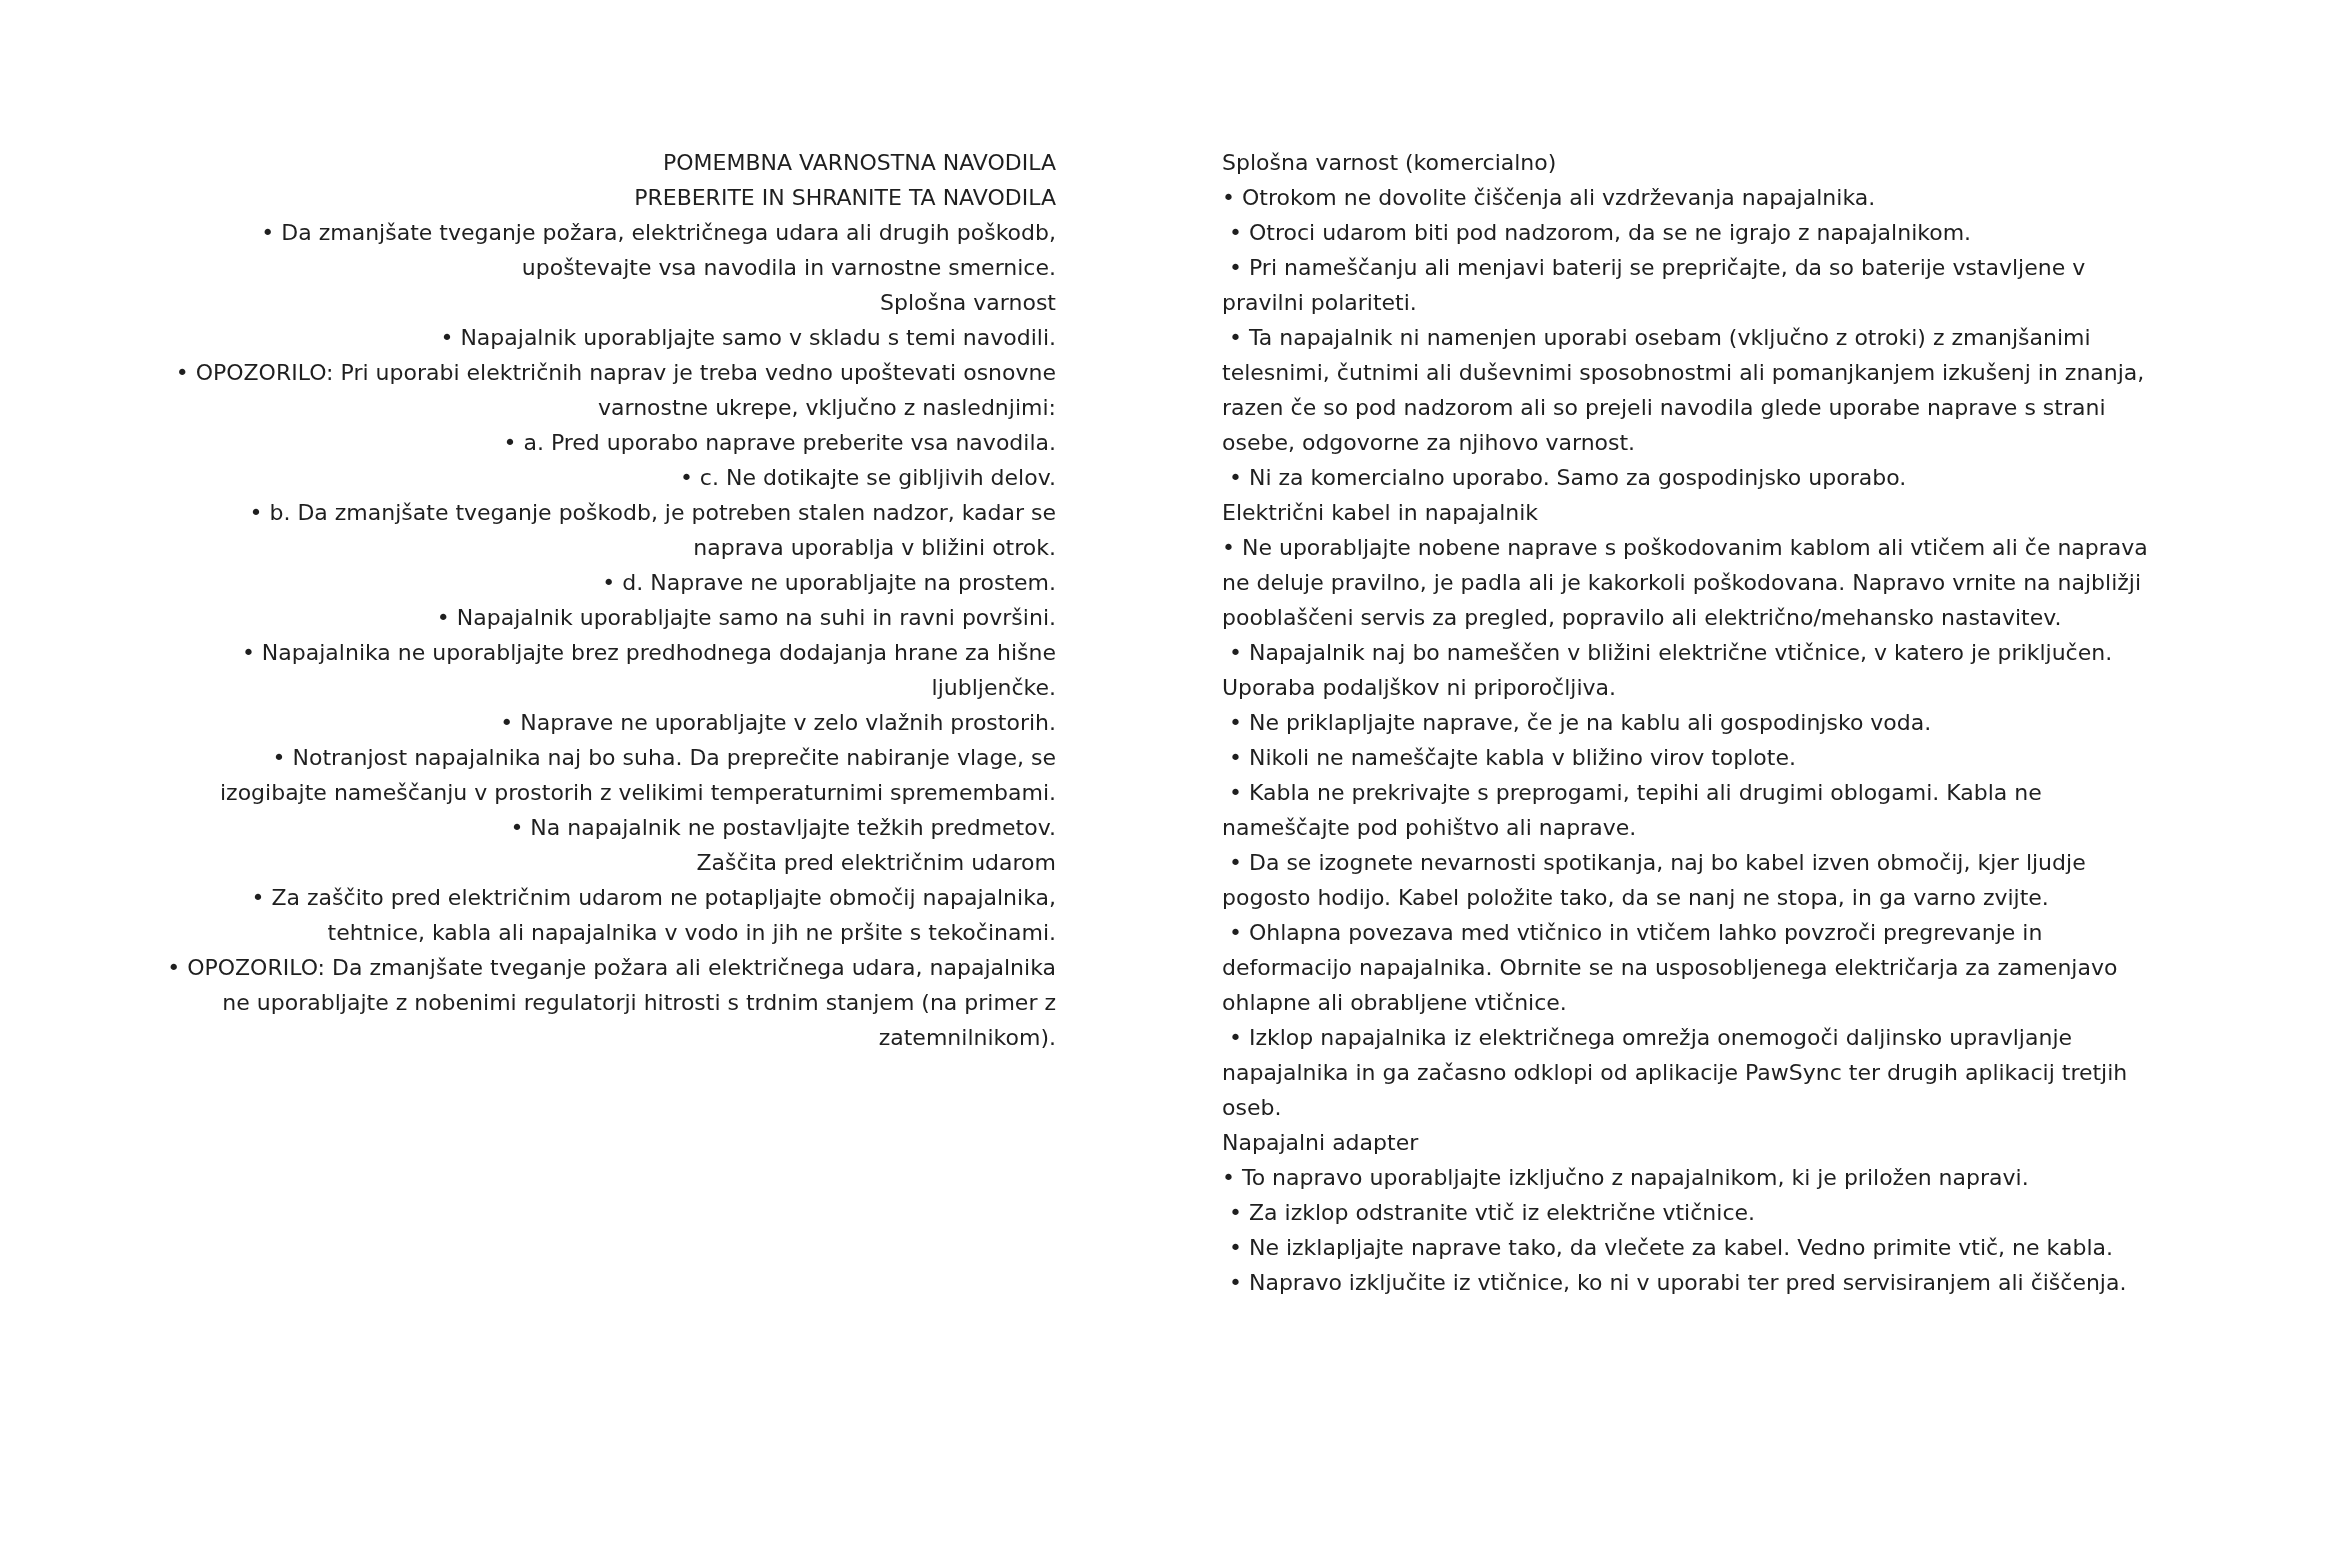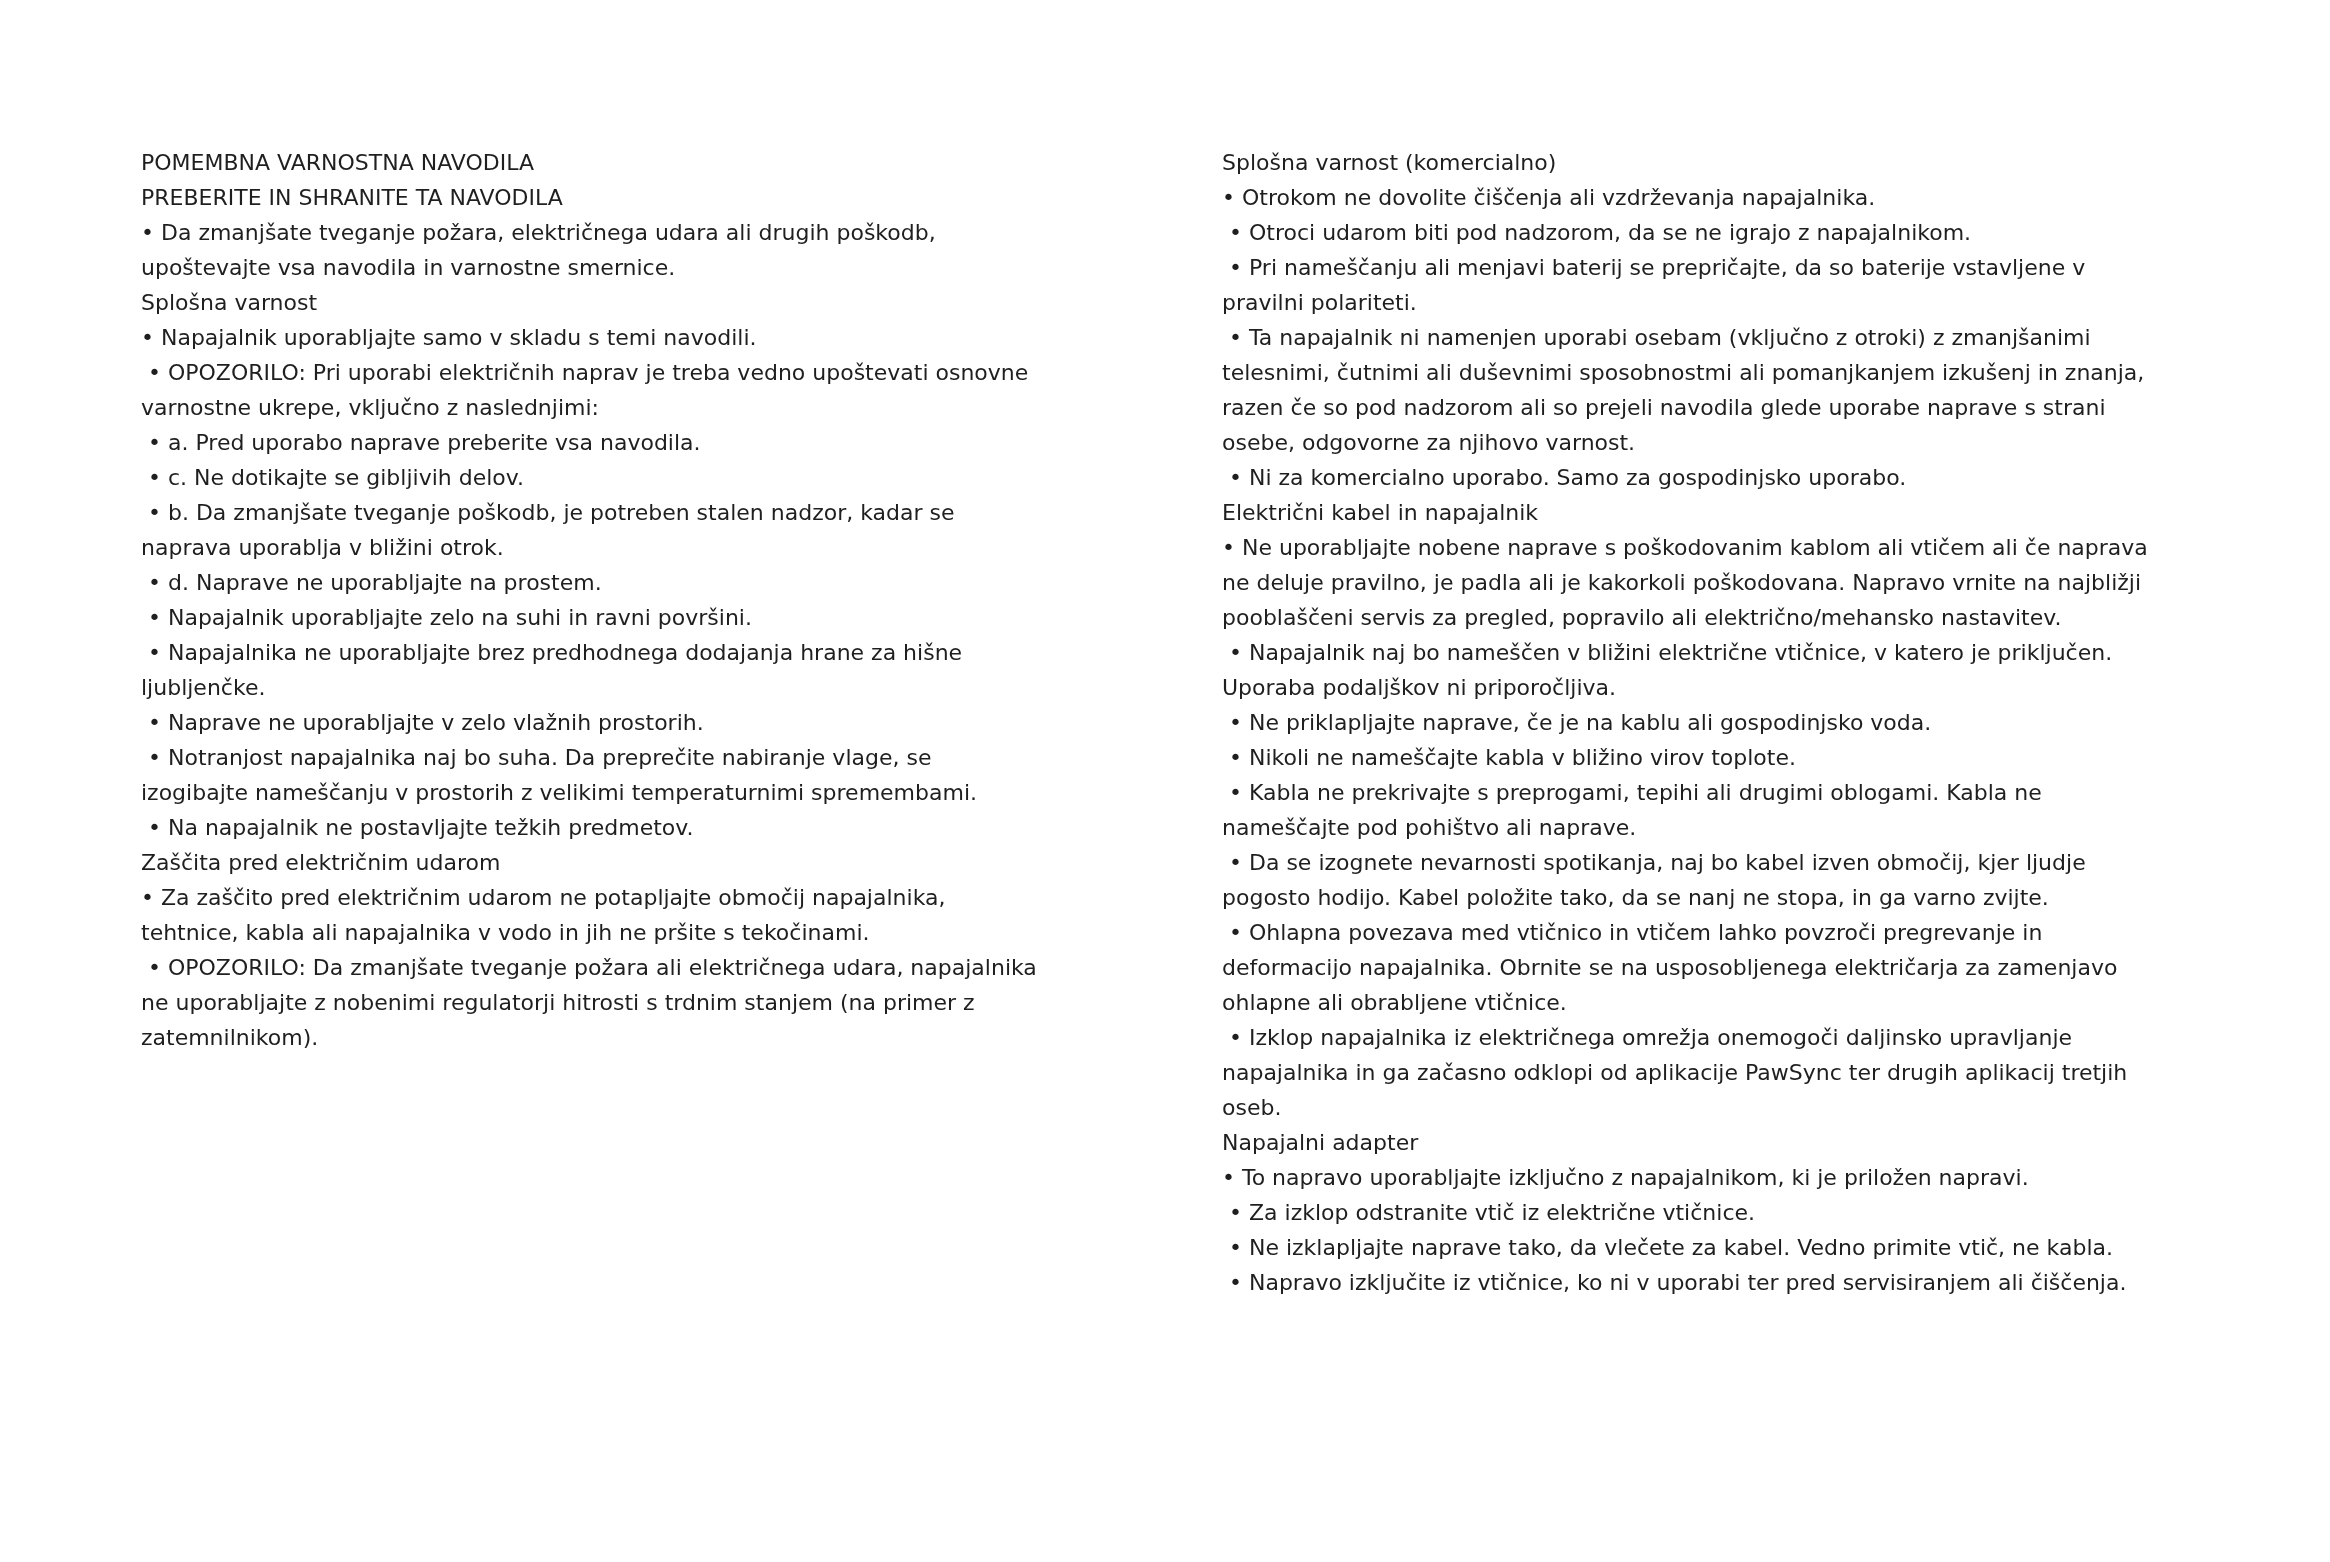--- a/index.html
+++ b/index.html
@@ -18,22 +18,23 @@
   }
   .col {
     position: absolute;
     top: 145px;
     color: #1f1f1f;
     font-size: 22px;
     line-height: 35px;
     font-weight: 400;
   }
   .col-left {
-    left: 141px;
+    left: 157px;
     width: 899px;
+    text-align: right;
   }
   .col-right {
     left: 1222px;
     width: 934px;
   }
   .line {
     white-space: pre-wrap;
     margin: 0;
   }
 </style>
@@ -57,21 +58,21 @@
       <p class="line"> • OPOZORILO: Pri uporabi električnih naprav je treba vedno upoštevati osnovne varnostne ukrepe, vključno z naslednjimi:</p>
 
       <p class="line"> • a. Pred uporabo naprave preberite vsa navodila.</p>
 
       <p class="line"> • c. Ne dotikajte se gibljivih delov.</p>
 
       <p class="line"> • b. Da zmanjšate tveganje poškodb, je potreben stalen nadzor, kadar se naprava uporablja v bližini otrok.</p>
 
       <p class="line"> • d. Naprave ne uporabljajte na prostem.</p>
 
-      <p class="line"> • Napajalnik uporabljajte zelo na suhi in ravni površini.</p>
+      <p class="line"> • Napajalnik uporabljajte samo na suhi in ravni površini.</p>
 
       <p class="line"> • Napajalnika ne uporabljajte brez predhodnega dodajanja hrane za hišne ljubljenčke.</p>
 
       <p class="line"> • Naprave ne uporabljajte v zelo vlažnih prostorih.</p>
 
       <p class="line"> • Notranjost napajalnika naj bo suha. Da preprečite nabiranje vlage, se izogibajte nameščanju v prostorih z velikimi temperaturnimi spremembami.</p>
 
       <p class="line"> • Na napajalnik ne postavljajte težkih predmetov.</p>
 
       <p class="line">Zaščita pred električnim udarom</p>

